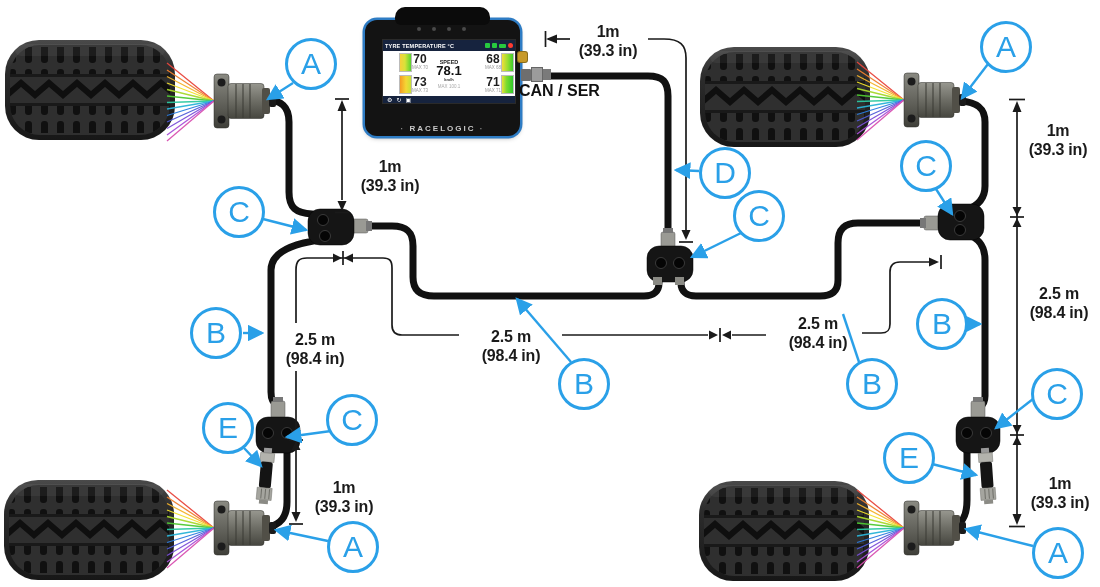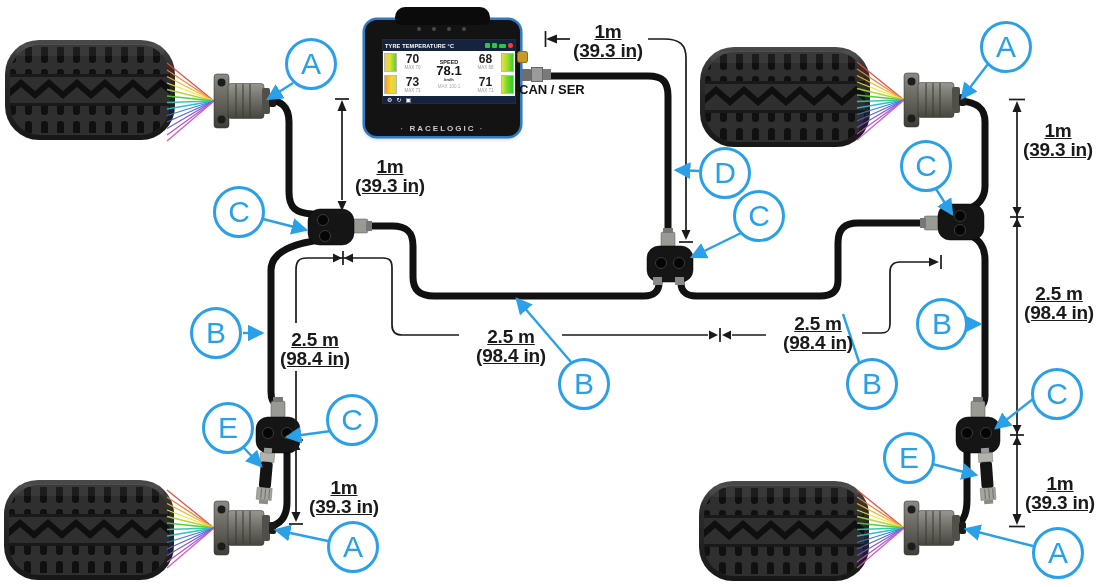--- a/index.html
+++ b/index.html
@@ -7,42 +7,42 @@
   .stage{position:relative;width:1100px;height:587px;background:#fff;overflow:hidden;
          font-family:"Liberation Sans",sans-serif;}
   svg.layer{position:absolute;left:0;top:0;}
   .cable{fill:none;stroke:#111;stroke-width:7;stroke-linecap:round;}
   .dimline{fill:none;stroke:#1a1a1a;stroke-width:1.7;}
   .dimfill{fill:#1a1a1a;stroke:none;}
   .lead{stroke:var(--accent);stroke-width:2.4;fill:none;}
   .leadArr{fill:var(--accent);}
 
   .dim{position:absolute;text-align:center;color:#1a1a1a;font-weight:700;
-       font-size:19px;line-height:19px;letter-spacing:-0.2px;z-index:3;text-decoration:underline;}
+       font-size:16px;line-height:19px;letter-spacing:-0.2px;z-index:3;}
   .co{position:absolute;width:52px;height:52px;box-sizing:border-box;border:3px solid var(--accent);
       border-radius:50%;background:#fff;color:var(--accent);font-size:30px;font-weight:400;
       display:flex;align-items:center;justify-content:center;z-index:4;}
 
   .display{position:absolute;left:365px;top:20px;width:155px;height:116px;background:#131313;
            border-radius:12px;box-shadow:0 0 0 2.5px #2e7cc4,0 2px 5px rgba(0,0,0,.35);z-index:2;}
   .disp-hump{position:absolute;left:30px;top:-13px;width:95px;height:18px;background:#0b0b0b;
              border-radius:10px 10px 6px 6px;}
   .disp-dots{position:absolute;top:7px;left:52px;display:flex;gap:11px;}
   .disp-dots span{width:4px;height:4px;border-radius:50%;background:#4a4a4a;}
   .disp-screen{position:absolute;left:17px;top:19px;width:134px;height:65px;background:#fff;
                border:1px solid #2a2a2a;box-sizing:border-box;overflow:hidden;}
   .scr-header{height:11px;background:#16233e;display:flex;align-items:center;padding:0 2px;}
   .scr-title{color:#fff;font-size:5.5px;font-weight:700;letter-spacing:.2px;flex:1;}
   .scr-icons{display:flex;gap:2px;align-items:center;}
   .hicon{width:5px;height:5px;border-radius:1px;background:#27c93f;display:inline-block;}
   .hicon.bat{width:7px;height:4px;}
   .hicon.rec{width:5px;height:5px;border-radius:50%;background:#ff3b30;}
   .scr-body{height:45px;display:flex;}
   .col{display:flex;flex-direction:column;justify-content:center;}
-  .colL,.colR{width:46px;}
+  .colL,.colR{width:46px;align-items:flex-end;}
   .colC{width:40px;align-items:center;text-align:center;}
   .tile{display:flex;align-items:center;height:21px;margin:1px 1px;}
   .bar{width:13px;height:19px;display:inline-block;border:0.5px solid #bbb;box-sizing:border-box;}
   .tileTxt{flex:1;}
   .tileTxt b{display:block;font-size:12px;line-height:11px;color:#1c1c1c;text-align:center;}
   .tileTxt i{display:block;font-style:normal;font-size:4.5px;color:#9a9a9a;text-align:center;}
   .spdLabel{font-size:5.5px;font-weight:700;color:#222;}
   .spdVal{font-size:13px;font-weight:700;line-height:12px;color:#111;}
   .spdUnit{font-size:4px;font-weight:700;color:#333;}
   .spdMax{font-size:4.5px;color:#aaa;margin-top:2px;}
@@ -51,21 +51,21 @@
   .disp-brand{position:absolute;left:0;right:0;bottom:3px;text-align:center;color:#c9c9c9;
               font-size:8px;font-weight:700;letter-spacing:2px;}
   .disp-brand::before{content:"· ";color:#8a8a8a;}
   .disp-brand::after{content:" ·";color:#8a8a8a;}
   .disp-sma{position:absolute;right:-7px;top:32px;width:9px;height:10px;background:#c79a2a;
             border-radius:2px;box-shadow:0 0 0 1px #8a6d1d;}
   .disp-can{position:absolute;right:-31px;top:47px;display:flex;align-items:center;}
   .disp-can .s1{width:10px;height:12px;background:#6e6e6e;border-radius:1px;}
   .disp-can .s2{width:12px;height:15px;background:#9b9b9b;border:1px solid #666;box-sizing:border-box;}
   .disp-can .s3{width:8px;height:11px;background:#7a7a7a;}
-  .canser{position:absolute;left:519px;top:82px;font-size:13px;font-weight:700;color:#111;z-index:3;}
+  .canser{position:absolute;left:519px;top:82px;font-size:16px;font-weight:700;color:#111;z-index:3;}
 </style>
 </head>
 <body>
 
 <div class="stage">
 
 <svg class="layer" width="1100" height="587" viewBox="0 0 1100 587">
   <defs>
     <linearGradient id="tg" x1="0" y1="0" x2="0" y2="1">
       <stop offset="0" stop-color="#4a4a4a"></stop>

